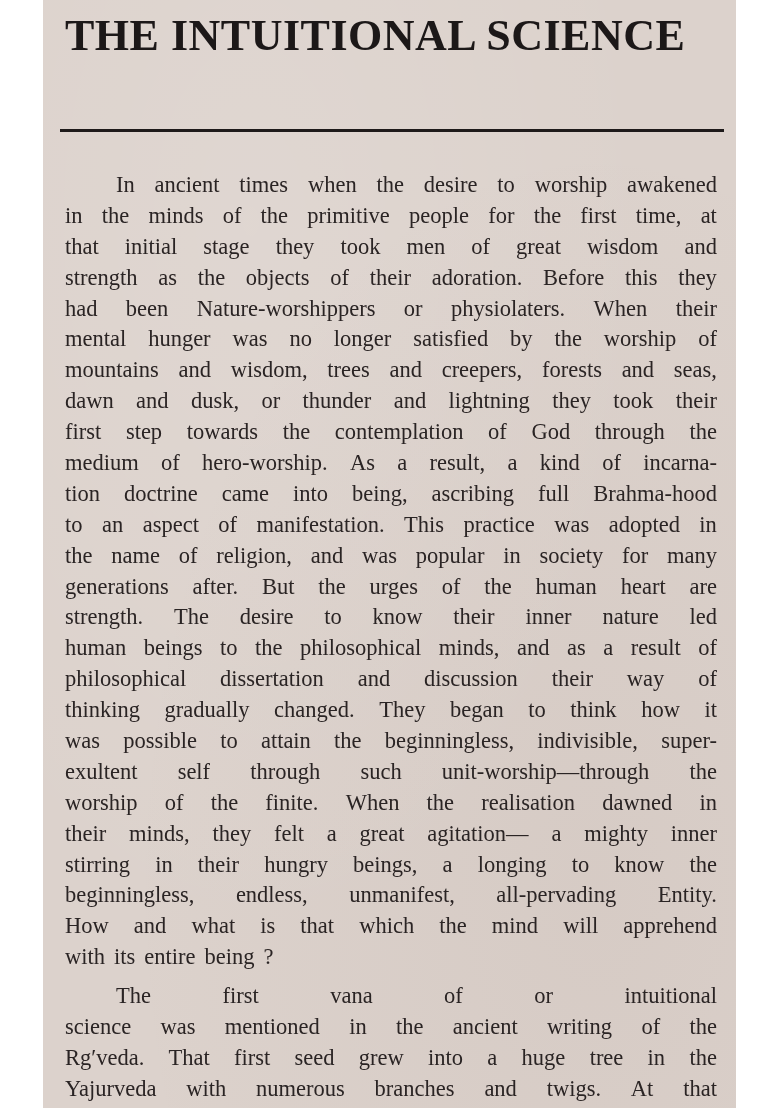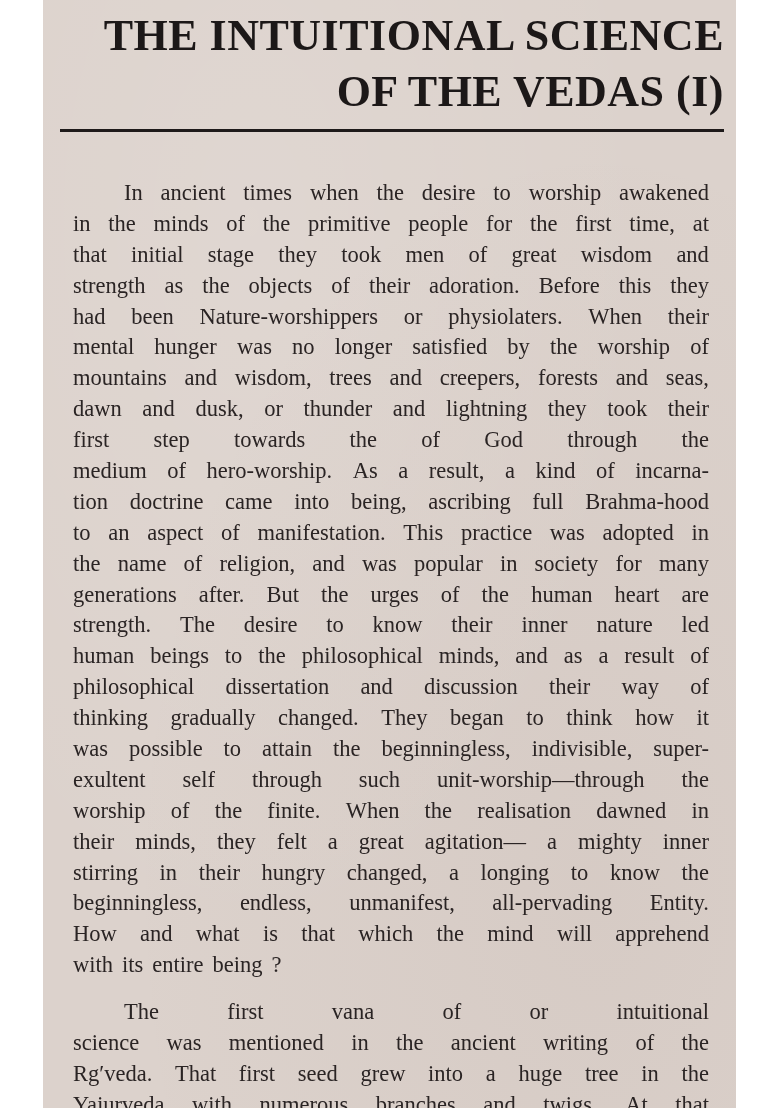--- a/index.html
+++ b/index.html
@@ -25,21 +25,21 @@
     .title {
       position: absolute;
       left: 22px;
       right: 12px;
       top: 8px;
       font-family: "Liberation Serif", "DejaVu Serif", serif;
       font-weight: bold;
       color: #1c1818;
       font-size: 44px;
       line-height: 56px;
-      text-align: right;
+      text-align: left;
       letter-spacing: 0.5px;
     }
     .title .line {
       display: block;
       white-space: nowrap;
     }
     .rule {
       position: absolute;
       left: 17px;
       right: 12px;
@@ -51,21 +51,21 @@
       position: absolute;
       left: 14px;
       right: 11px;
       top: 162px;
       font-family: "Liberation Serif", "DejaVu Serif", serif;
       color: #2a2424;
       font-size: 22.5px;
       line-height: 30.9px;
     }
     .para {
-      margin: 16px;
+      margin: 8px;
       padding: 0;
     }
     .para + .para {
       margin-top: 4px;
     }
     .jline {
       display: flex;
       justify-content: space-between;
       white-space: nowrap;
       height: 30.9px;
@@ -78,21 +78,20 @@
       justify-content: flex-start;
       gap: 9px;
     }
   </style>
 </head>
 <body>
 
 <div class="page">
   <div class="title">
     <span class="line">THE INTUITIONAL SCIENCE</span>
-    <span class="line">OF THE VEDAS (I)</span>
   </div>
   <div class="rule"></div>
 
   <div class="body">
     <div class="para" id="para-0">
         <div class="jline first">
           <span>In</span>
           <span>ancient</span>
           <span>times</span>
           <span>when</span>
@@ -182,20 +181,21 @@
           <span>lightning</span>
           <span>they</span>
           <span>took</span>
           <span>their</span>
         </div>
         <div class="jline">
           <span>first</span>
           <span>step</span>
           <span>towards</span>
           <span>the</span>
+          <span>contemplation</span>
           <span>of</span>
           <span>God</span>
           <span>through</span>
           <span>the</span>
         </div>
         <div class="jline">
           <span>medium</span>
           <span>of</span>
           <span>hero-worship.</span>
           <span>As</span>
@@ -336,21 +336,21 @@
           <span>agitation—</span>
           <span>a</span>
           <span>mighty</span>
           <span>inner</span>
         </div>
         <div class="jline">
           <span>stirring</span>
           <span>in</span>
           <span>their</span>
           <span>hungry</span>
-          <span>changed,</span>
+          <span>beings,</span>
           <span>a</span>
           <span>longing</span>
           <span>to</span>
           <span>know</span>
           <span>the</span>
         </div>
         <div class="jline">
           <span>beginningless,</span>
           <span>endless,</span>
           <span>unmanifest,</span>

